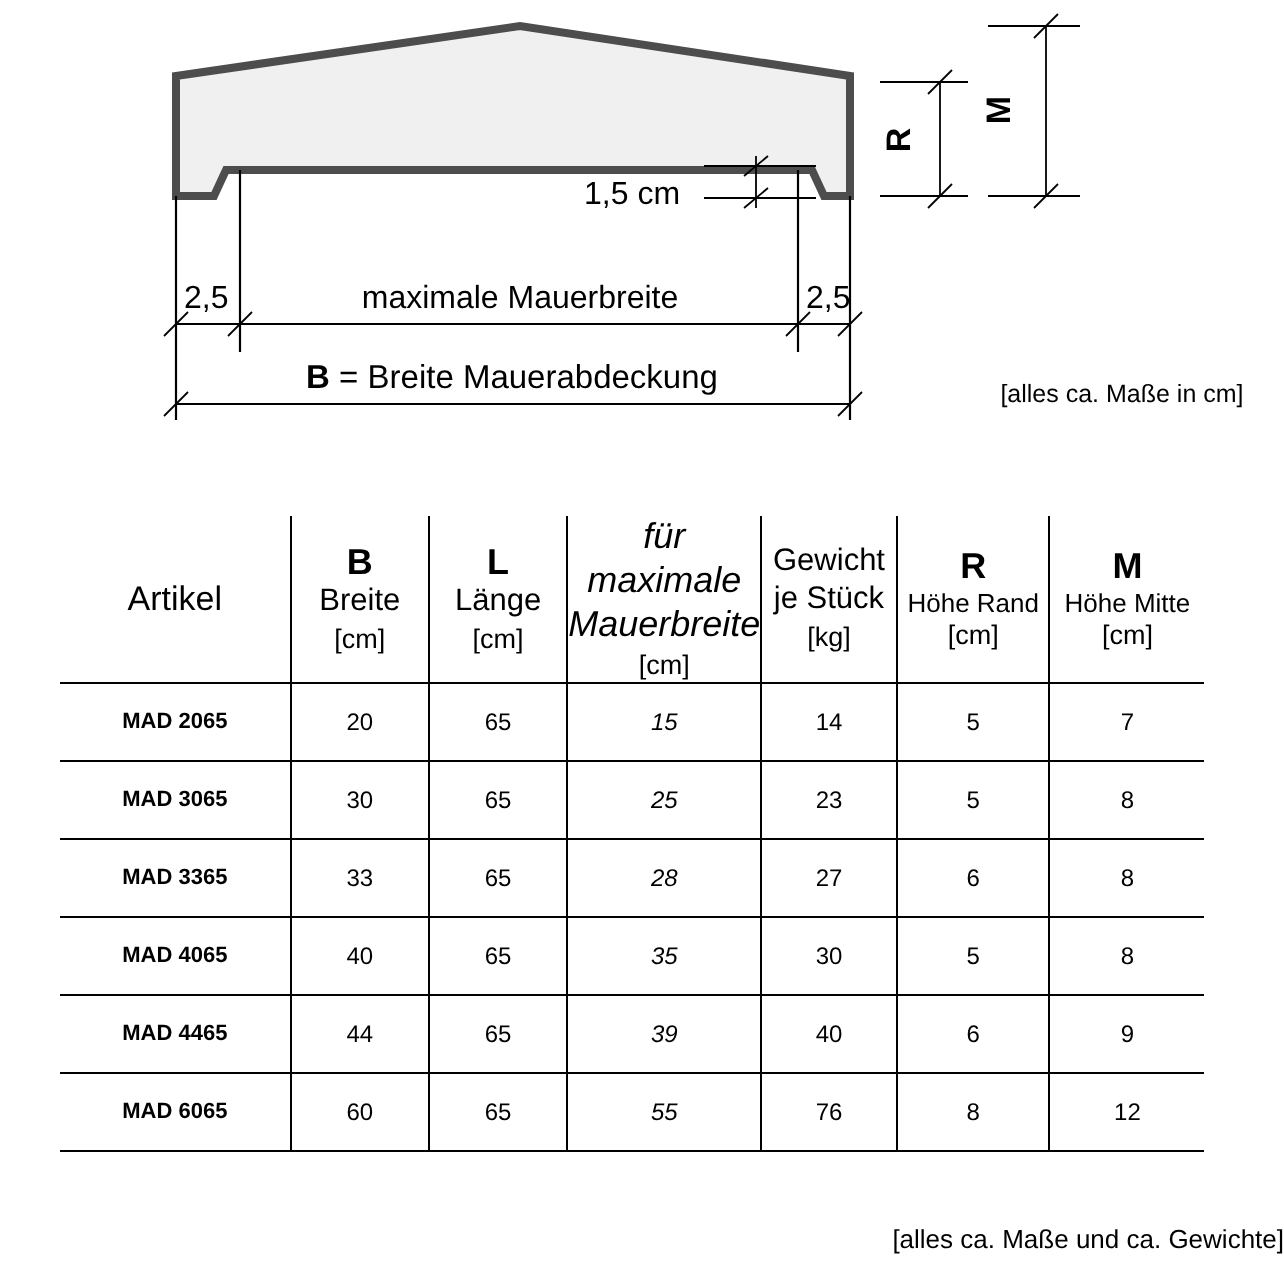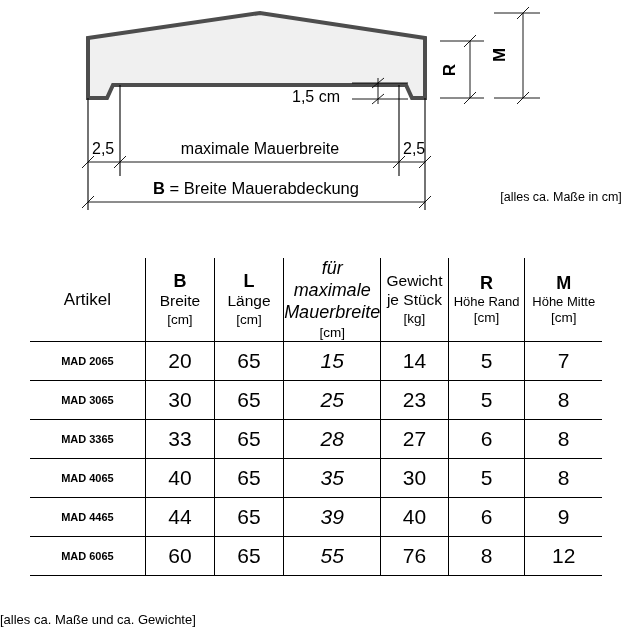--- a/index.html
+++ b/index.html
@@ -25,28 +25,28 @@
 
   .hdr-cell{height:79px;border-bottom:1.6px solid #000;}
   .hdr-cell.sep{border-left:1.2px solid #000;}
   .hdr-art{font-size:17px;}
   .hdr-sym{font-size:18px;font-weight:bold;line-height:1.16;}
   .hdr-nm{font-size:15.5px;line-height:1.2;}
   .hdr-nm-sm{font-size:13px;line-height:1.2;}
   .hdr-it{font-size:18px;font-style:italic;line-height:1.22;}
   .hdr-un{font-size:13.5px;line-height:1.3;text-align:right;}
 
-  .row-cell{height:38px;border-bottom:1.1px solid #000;font-size:21px;}
+  .row-cell{height:38px;border-bottom:1.1px solid #000;font-size:12px;}
   .row-cell.sep{border-left:1.2px solid #000;}
   .row-cell.art{font-weight:bold;font-size:11px;}
   .row-cell.ital{font-style:italic;}
   tr.last-row .row-cell{border-bottom:1.6px solid #000;}
 
   #table-footnote{
-    position:absolute;left:0;top:612px;width:642px;text-align:left;
+    position:absolute;left:0;top:612px;width:642px;text-align:right;
     font-size:13px;
   }
   .stack{display:flex;flex-direction:column;align-items:center;justify-content:center;}
 </style>
 </head>
 <body>
 
 <div id="drawing">
   <svg width="642" height="232" viewBox="0 0 642 232" xmlns="http://www.w3.org/2000/svg">
 

